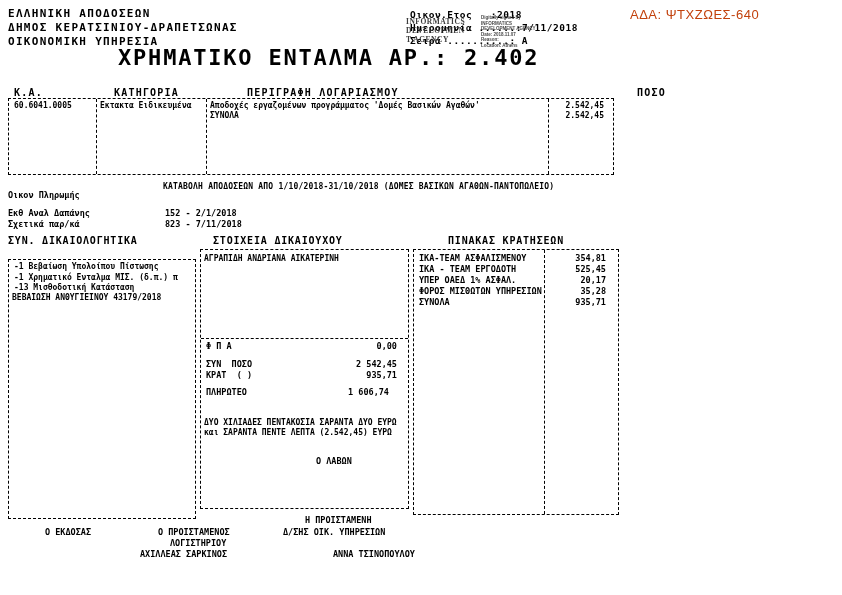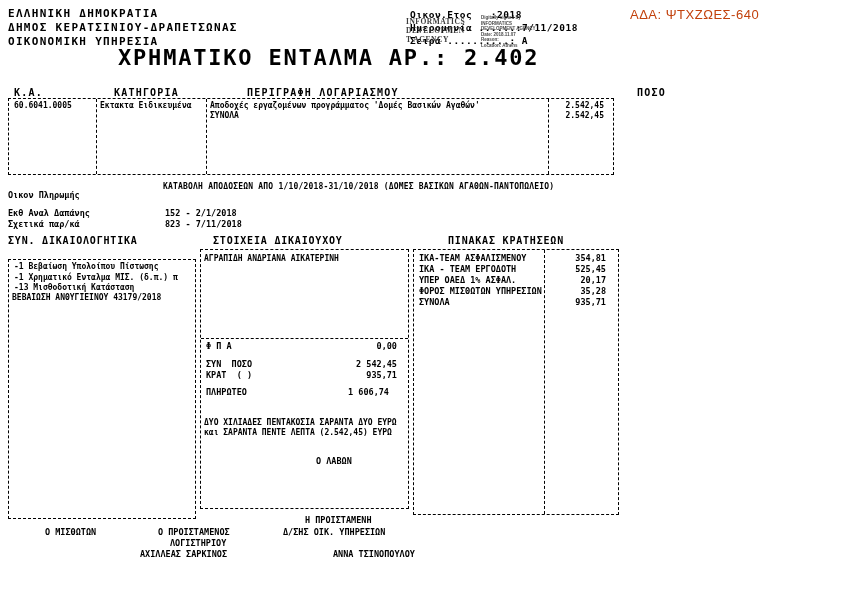--- a/index.html
+++ b/index.html
@@ -24,21 +24,21 @@
   .stamp-big{position:absolute;font-family:Liberation Serif, serif;
     font-size:7.5px;font-weight:bold;color:rgba(45,45,45,.92);letter-spacing:.5px;}
   .stamp-note{position:absolute;font-family:"Liberation Sans",sans-serif;
     font-size:4.5px;line-height:5.5px;font-weight:bold;color:rgba(50,50,50,.9);
     white-space:pre;letter-spacing:0;}
   .ada{font-size:13px;font-weight:normal;letter-spacing:.5px;color:#c2410c;}
 </style>
 </head>
 <body>
 
-<div class="t fs11" style="left:8px;top:8px">ΕΛΛΗΝΙΚΗ ΔΗΜΟΚΡΑΤΙΑ</div>
+<div class="t fs11" style="left:8px;top:8px">ΕΛΛΗΝΙΚΗ ΑΠΟΔΟΣΕΩΝ</div>
 <div class="t fs11" style="left:8px;top:22px">ΔΗΜΟΣ ΚΕΡΑΤΣΙΝΙΟΥ-ΔΡΑΠΕΤΣΩΝΑΣ</div>
 <div class="t fs11" style="left:8px;top:36px">ΟΙΚΟΝΟΜΙΚΗ ΥΠΗΡΕΣΙΑ</div>
 
 <div class="t fs95" style="left:410px;top:10px"><span>Οικον.Ετος   :</span><span style="">2018</span></div>
 <div class="t fs95" style="left:410px;top:23px"><span>Ημερομηνία ......:</span><span style="">7/11/2018</span></div>
 <div class="t fs95" style="left:410px;top:36px"><span>Σειρά ..........:</span><span style="margin-left:6px">Α</span></div>
 
 <div class="stamp-big" style="left:406px;top:17px">INFORMATICS</div>
 <div class="stamp-big" style="left:406px;top:26px">DEVELOPMEN</div>
 <div class="stamp-big" style="left:406px;top:35px">T AGENCY</div>
@@ -114,18 +114,18 @@
 <div class="t fs85" style="left:419px;top:265px">ΙΚΑ - ΤΕΑΜ ΕΡΓΟΔΟΤΗ</div>
 <div class="t fs85 amt" style="left:540px;top:265px;width:66px">525,45</div>
 <div class="t fs85" style="left:419px;top:276px">ΥΠΕΡ ΟΑΕΔ 1% ΑΣΦΑΛ.</div>
 <div class="t fs85 amt" style="left:540px;top:276px;width:66px">20,17</div>
 <div class="t fs85" style="left:419px;top:287px">ΦΟΡΟΣ ΜΙΣΘΩΤΩΝ ΥΠΗΡΕΣΙΩΝ</div>
 <div class="t fs85 amt" style="left:540px;top:287px;width:66px">35,28</div>
 <div class="t fs85" style="left:419px;top:298px">ΣΥΝΟΛΑ</div>
 <div class="t fs85 amt" style="left:540px;top:298px;width:66px">935,71</div>
 
 <div class="t fs85" style="left:305px;top:516px">Η ΠΡΟΙΣΤΑΜΕΝΗ</div>
-<div class="t fs85" style="left:45px;top:528px">Ο ΜΙΣΘΩΤΩΝ</div>
+<div class="t fs85" style="left:45px;top:528px">Ο ΕΚΔΟΣΑΣ</div>
 <div class="t fs85" style="left:158px;top:528px">Ο ΠΡΟΙΣΤΑΜΕΝΟΣ</div>
 <div class="t fs85" style="left:283px;top:528px">Δ/ΣΗΣ ΟΙΚ. ΥΠΗΡΕΣΙΩΝ</div>
 <div class="t fs85" style="left:170px;top:539px">ΛΟΓΙΣΤΗΡΙΟΥ</div>
 <div class="t fs85" style="left:140px;top:550px">ΑΧΙΛΛΕΑΣ ΣΑΡΚΙΝΟΣ</div>
 <div class="t fs85" style="left:333px;top:550px">ΑΝΝΑ ΤΣΙΝΟΠΟΥΛΟΥ</div>
 
 </body></html>

